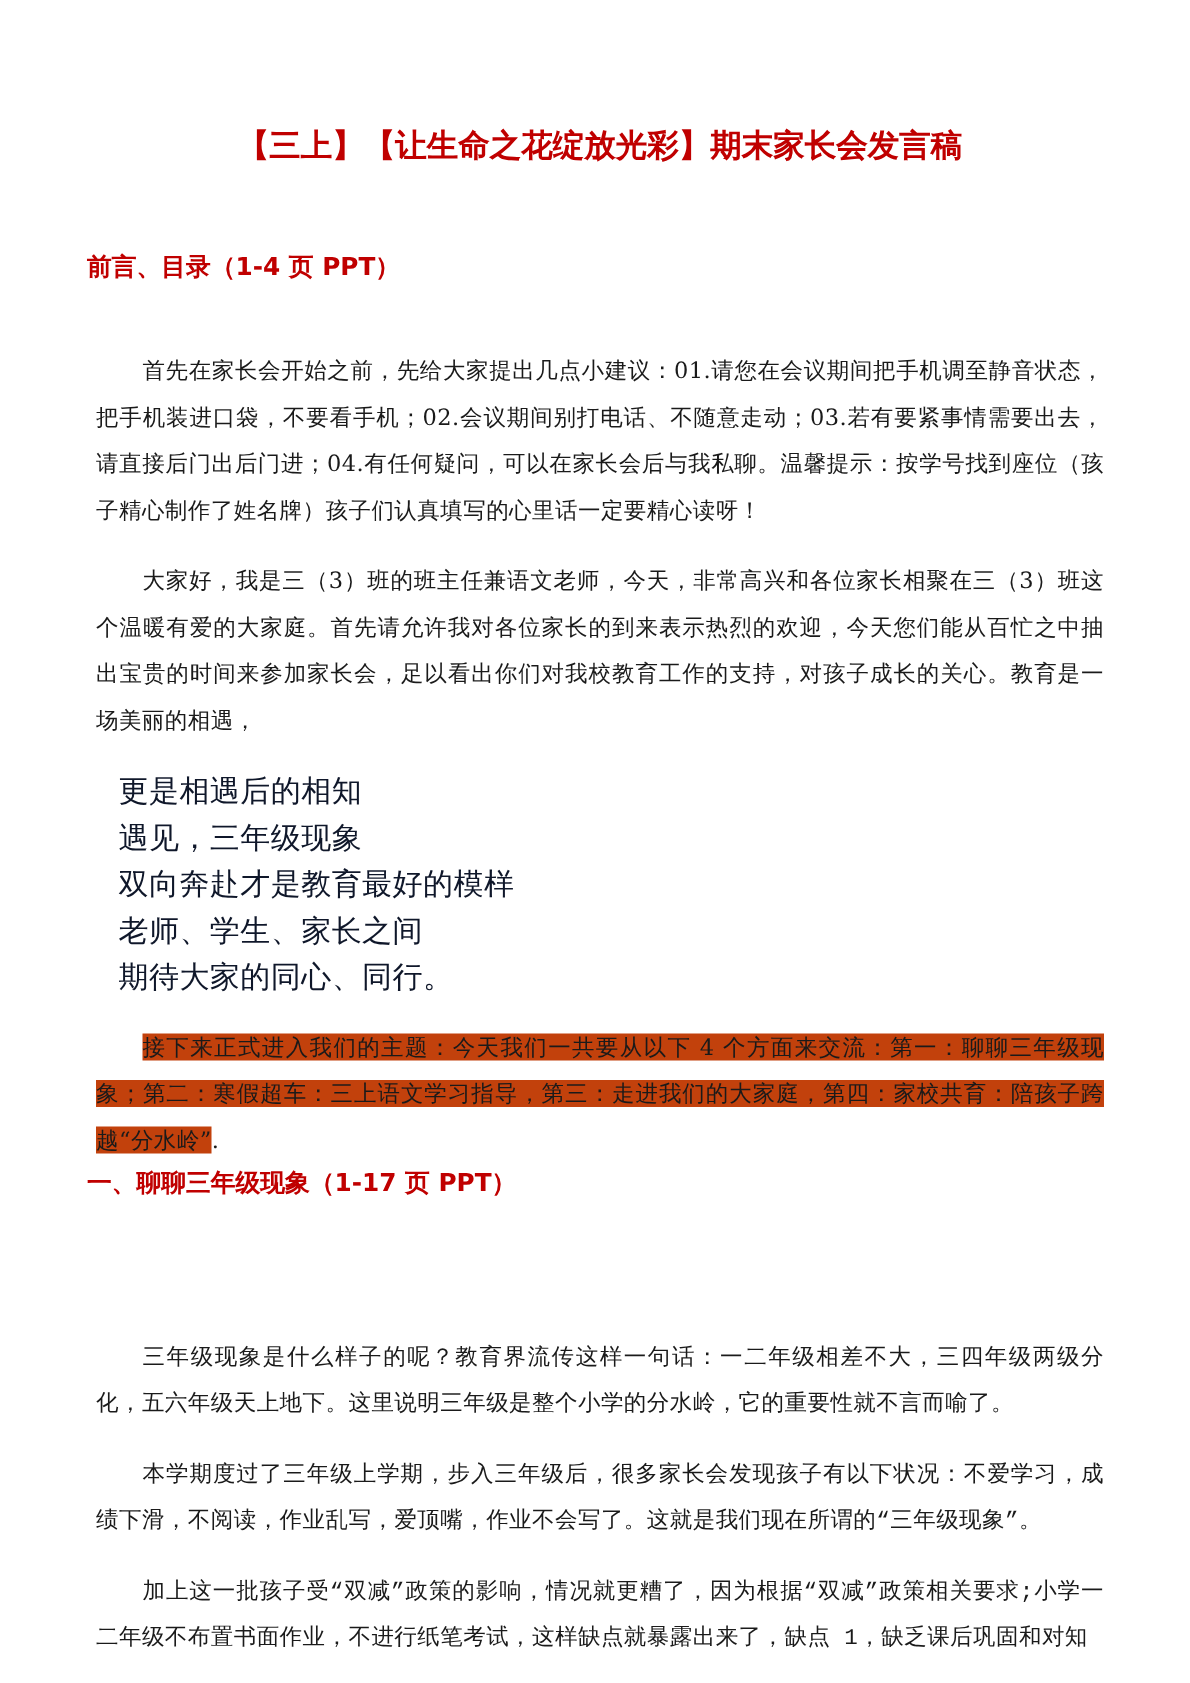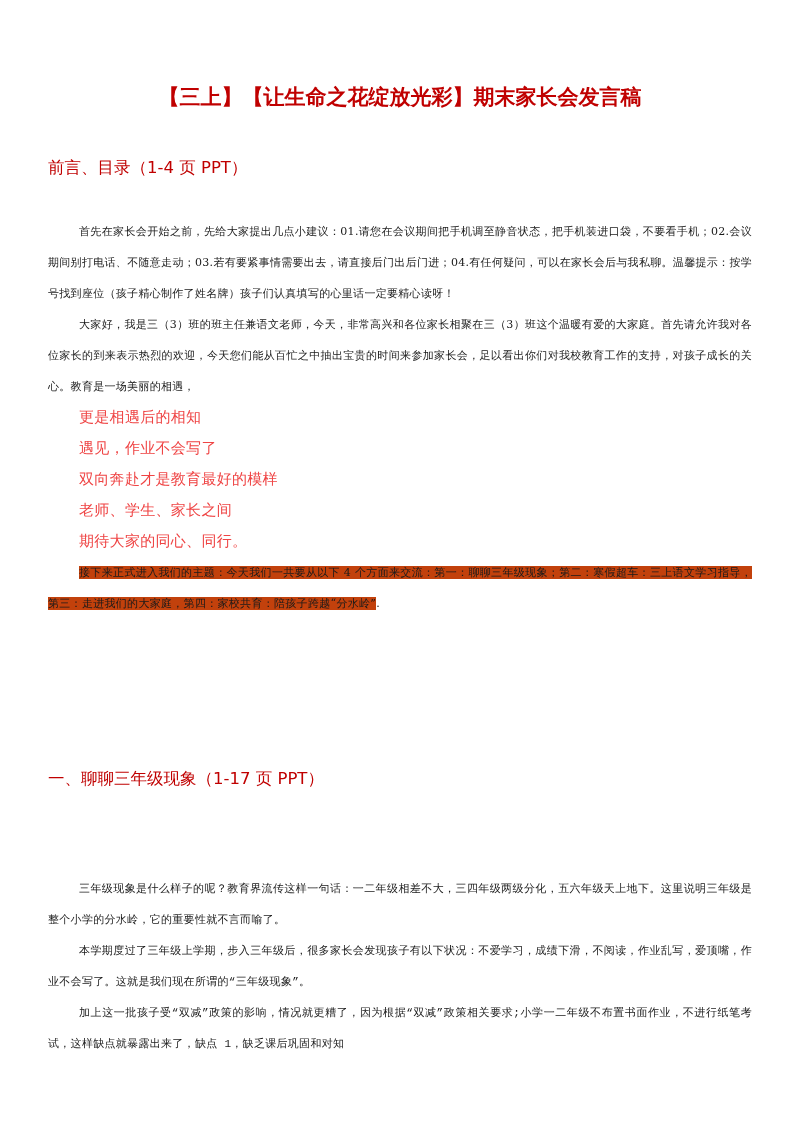--- a/index.html
+++ b/index.html
@@ -32,66 +32,66 @@
       font-size: 21px;
       line-height: 34px;
       color: #c00000;
       letter-spacing: 0px;
       margin: 0;
     }
     .section-heading {
       position: absolute;
       left: 0;
       font-family: "DejaVu Sans", "Liberation Sans", sans-serif;
-      font-weight: normal;
+      font-weight: bold;
       font-size: 16.5px;
       line-height: 24px;
       color: #c00000;
-      margin: 0;
+      margin: 10px;
     }
     .body-block {
       position: absolute;
       left: 0;
       width: 704px;
     }
     .para {
-      margin: 0;
-      font-size: 11px;
+      margin: 16px;
+      font-size: 15px;
       line-height: 31px;
       text-indent: 31px;
       text-align: justify;
       letter-spacing: 0.3px;
       color: #1a1a1a;
     }
     .poem-line {
       margin: 0;
-      font-size: 15px;
+      font-size: 20px;
       line-height: 31px;
       padding-left: 31px;
-      color: #ef4444;
+      color: #0f172a;
       letter-spacing: 0.3px;
     }
     .hl {
       background: #c2410c;
     }
   </style>
 </head>
 <body>
 
 <div class="page">
 
   <h1 class="doc-title">【三上】【让生命之花绽放光彩】期末家长会发言稿</h1>
 
   <h2 class="section-heading" style="top:156px;">前言、目录（1-4 页 PPT）</h2>
 
   <div class="body-block" style="top:216px;">
     <p class="para">首先在家长会开始之前，先给大家提出几点小建议：01.请您在会议期间把手机调至静音状态，把手机装进口袋，不要看手机；02.会议期间别打电话、不随意走动；03.若有要紧事情需要出去，请直接后门出后门进；04.有任何疑问，可以在家长会后与我私聊。温馨提示：按学号找到座位（孩子精心制作了姓名牌）孩子们认真填写的心里话一定要精心读呀！</p>
     <p class="para">大家好，我是三（3）班的班主任兼语文老师，今天，非常高兴和各位家长相聚在三（3）班这个温暖有爱的大家庭。首先请允许我对各位家长的到来表示热烈的欢迎，今天您们能从百忙之中抽出宝贵的时间来参加家长会，足以看出你们对我校教育工作的支持，对孩子成长的关心。教育是一场美丽的相遇，</p>
     <p class="poem-line">更是相遇后的相知</p>
-    <p class="poem-line">遇见，作业不会写了</p>
+    <p class="poem-line">遇见，三年级现象</p>
     <p class="poem-line">双向奔赴才是教育最好的模样</p>
     <p class="poem-line">老师、学生、家长之间</p>
     <p class="poem-line">期待大家的同心、同行。</p>
     <p class="para"><span class="hl">接下来正式进入我们的主题：今天我们一共要从以下 4 个方面来交流：第一：聊聊三年级现象；第二：寒假超车：三上语文学习指导，第三：走进我们的大家庭，第四：家校共育：陪孩子跨越“分水岭”</span><span>.</span></p>
   </div>
 
   <h2 class="section-heading" style="top:767px;">一、聊聊三年级现象（1-17 页 PPT）</h2>
 
   <div class="body-block" style="top:874px;font-family:Liberation Mono, monospace;">
     <p class="para">三年级现象是什么样子的呢？教育界流传这样一句话：一二年级相差不大，三四年级两级分化，五六年级天上地下。这里说明三年级是整个小学的分水岭，它的重要性就不言而喻了。</p>

